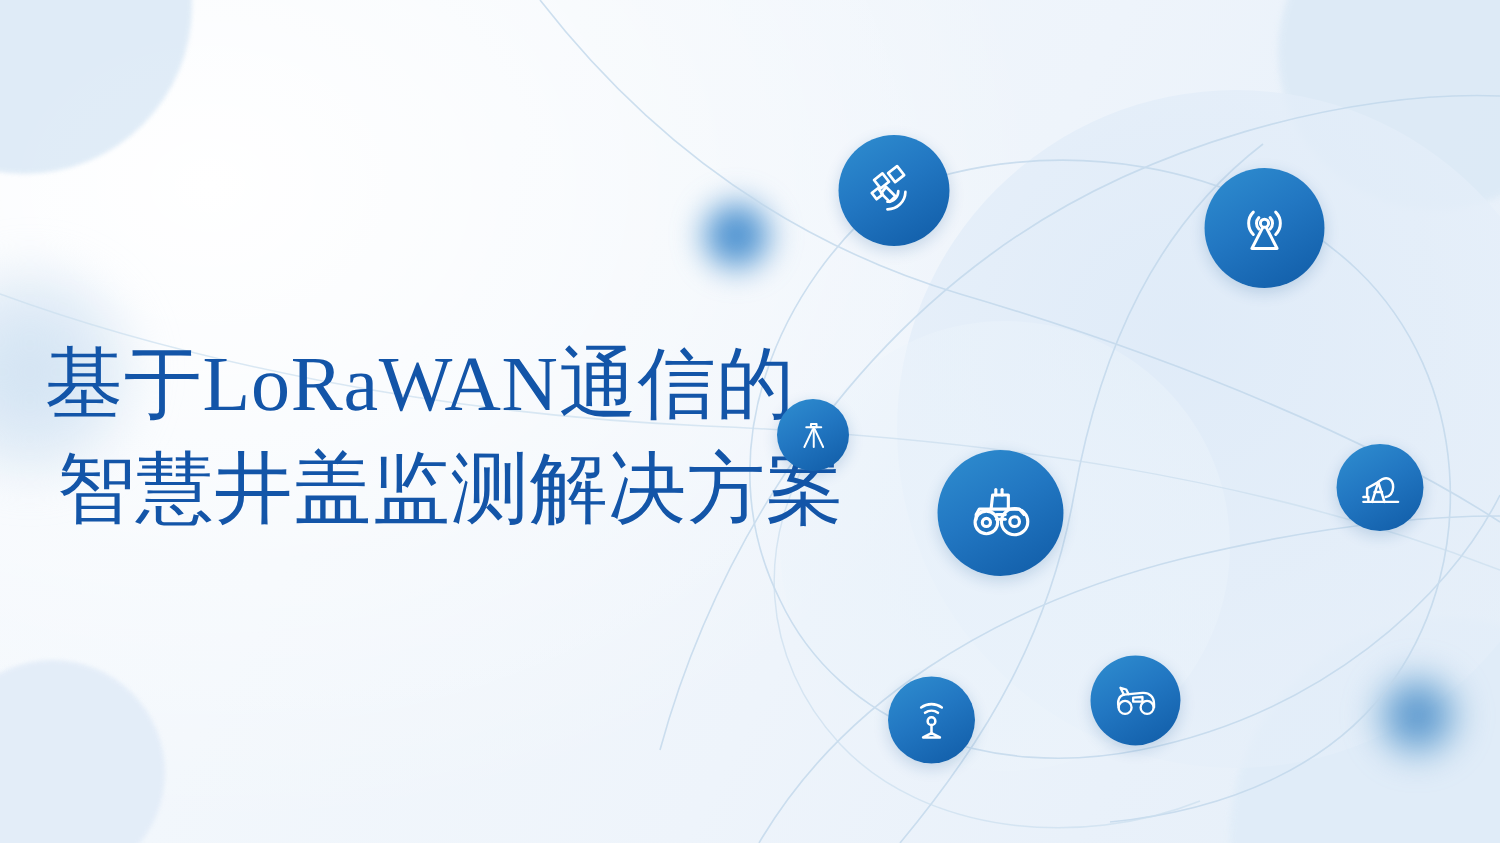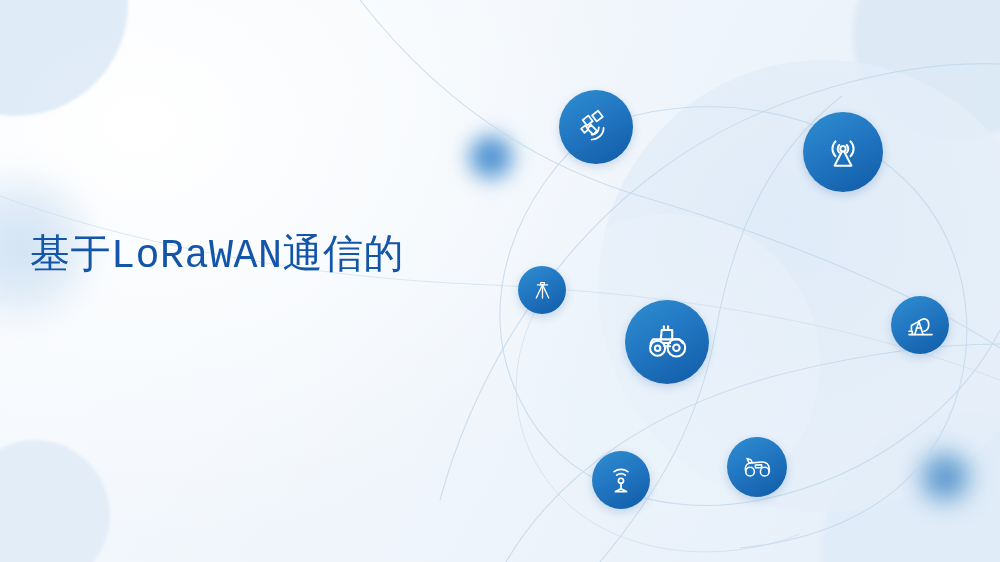--- a/index.html
+++ b/index.html
@@ -104,25 +104,25 @@
 
   
   .title-block {
     position: absolute;
     left: 30px;
     top: 222px;
     width: 560px;
   }
   .title-line {
     color: #1355a8;
-    font-size: 40px;
+    font-size: 52px;
     line-height: 70px;
     letter-spacing: 0.5px;
     white-space: nowrap;
-    font-family: Liberation Mono, monospace;
+    font-family: Liberation Serif, serif;
     font-weight: 400;
   }
   .title-line.l2 {
     padding-left: 8px;
   }
 
   
   .node {
     position: absolute;
     border-radius: 50%;
@@ -175,20 +175,21 @@
       <path d="M 600,562 C 660,490 700,420 716,330 C 734,230 772,150 842,96"></path>
     </g>
     <g fill="none" stroke="#cbdeee" stroke-width="1" opacity=".7">
       <path d="M 0,196 C 120,240 290,276 470,284 C 660,292 840,318 1000,380"></path>
       <path d="M 548,290 C 500,360 508,440 560,496 C 616,556 720,566 800,534"></path>
     </g>
   </svg>
 
   <div class="title-block">
     <div class="title-line l1">基于LoRaWAN通信的</div>
+    <div class="title-line l2">智慧井盖监测解决方案</div>
   </div>
 
   <div class="node node-satellite">
     <span>
       <svg width="38" height="38" viewBox="0 0 40 40" stroke-width="1.9">
         <rect x="7.5" y="9.5" width="7.5" height="7.5" transform="rotate(-38 11.25 13.25)"></rect>
         <rect x="17.5" y="4.5" width="8" height="8" transform="rotate(-38 21.5 8.5)"></rect>
         <rect x="5.5" y="19.5" width="5.5" height="5.5" transform="rotate(-38 8.25 22.25)"></rect>
         <path d="M 14.5,17.5 L 21,24 L 17,28 L 11,22 Z"></path>
         <path d="M 23,20.5 a 7.5,7.5 0 0 1 -7.6,7.4"></path>

